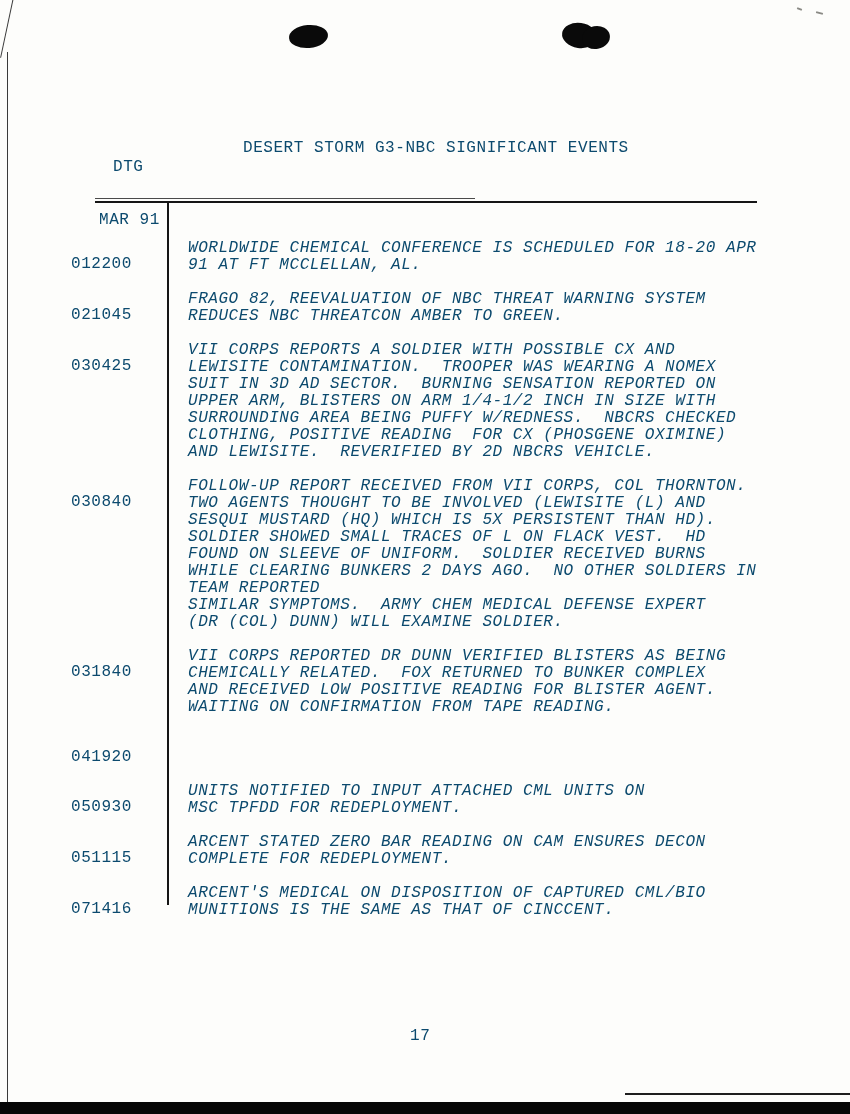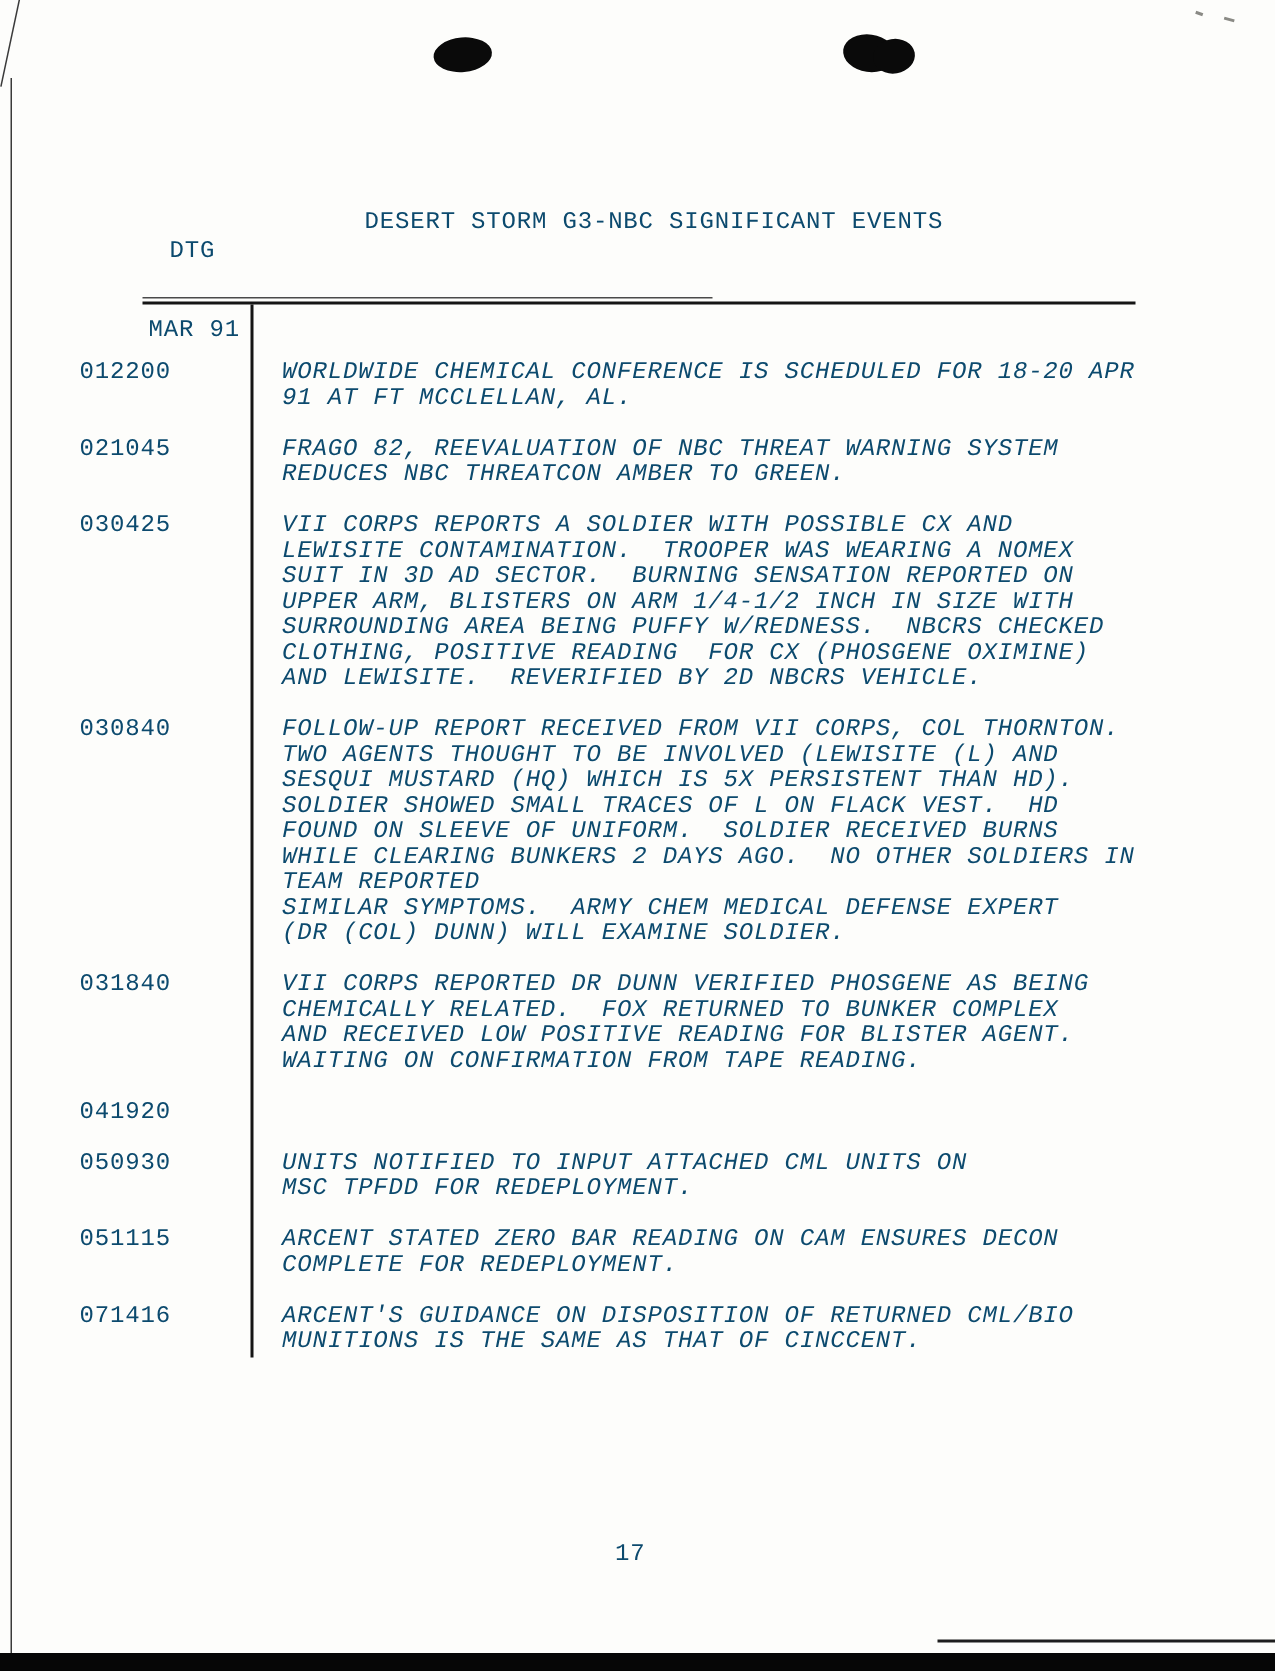--- a/index.html
+++ b/index.html
@@ -26,21 +26,21 @@
   .bottom-line { position:absolute; right:0; bottom:19px; width:225px; height:2px; background:#1e1e1e; }
   
   .title { position:absolute; left:243px; top:140px; font-size:16px; font-weight:normal; white-space:pre; }
   .dtg-header { position:absolute; left:113px; top:159px; white-space:pre; }
   .hrule { position:absolute; left:95px; top:201px; width:662px; height:2px; background:#151515; }
   .hrule-ghost { position:absolute; left:95px; top:198px; width:380px; height:1px; background:#4a4a4a; }
   .month { position:absolute; left:99px; top:212px; white-space:pre; }
   .vrule { position:absolute; left:167px; top:203px; width:2px; height:702px; background:#151515; }
   .entries { position:absolute; left:0; top:240px; right:10px; }
   .entry { display:flex; align-items:flex-start; margin-bottom:17px; }
-  .entry-dtg { flex:0 0 188px; padding-left:53px; white-space:pre; }
+  .entry-dtg { flex:0 0 188px; padding-left:71px; white-space:pre;margin-top:16px; }
   .entry-text { white-space:pre;font-style:italic; }
   .page-number { position:absolute; left:410px; top:1028px; white-space:pre; }
 </style>
 </head>
 <body>
 
 <div class="page">
 
   <div class="hole hole-1"></div>
   <div class="hole hole-2a"></div>
@@ -85,41 +85,41 @@
 SESQUI MUSTARD (HQ) WHICH IS 5X PERSISTENT THAN HD).
 SOLDIER SHOWED SMALL TRACES OF L ON FLACK VEST.  HD
 FOUND ON SLEEVE OF UNIFORM.  SOLDIER RECEIVED BURNS
 WHILE CLEARING BUNKERS 2 DAYS AGO.  NO OTHER SOLDIERS IN
 TEAM REPORTED
 SIMILAR SYMPTOMS.  ARMY CHEM MEDICAL DEFENSE EXPERT
 (DR (COL) DUNN) WILL EXAMINE SOLDIER.</div>
       </div>
       <div class="entry">
         <div class="entry-dtg">031840</div>
-        <div class="entry-text">VII CORPS REPORTED DR DUNN VERIFIED PHOSGENE AS BEING
+        <div class="entry-text">VII CORPS REPORTED DR DUNN VERIFIED BLISTERS AS BEING
 CHEMICALLY RELATED.  FOX RETURNED TO BUNKER COMPLEX
 AND RECEIVED LOW POSITIVE READING FOR BLISTER AGENT.
 WAITING ON CONFIRMATION FROM TAPE READING.</div>
       </div>
       <div class="entry">
         <div class="entry-dtg">041920</div>
       </div>
       <div class="entry">
         <div class="entry-dtg">050930</div>
         <div class="entry-text">UNITS NOTIFIED TO INPUT ATTACHED CML UNITS ON
 MSC TPFDD FOR REDEPLOYMENT.</div>
       </div>
       <div class="entry">
         <div class="entry-dtg">051115</div>
         <div class="entry-text">ARCENT STATED ZERO BAR READING ON CAM ENSURES DECON
 COMPLETE FOR REDEPLOYMENT.</div>
       </div>
       <div class="entry">
         <div class="entry-dtg">071416</div>
-        <div class="entry-text">ARCENT'S GUIDANCE ON DISPOSITION OF RETURNED CML/BIO
+        <div class="entry-text">ARCENT'S MEDICAL ON DISPOSITION OF CAPTURED CML/BIO
 MUNITIONS IS THE SAME AS THAT OF CINCCENT.</div>
       </div>
     </div>
 
   <div class="page-number">17</div>
   <div class="bottom-line"></div>
   <div class="bottom-bar"></div>
 
 </div>
 

